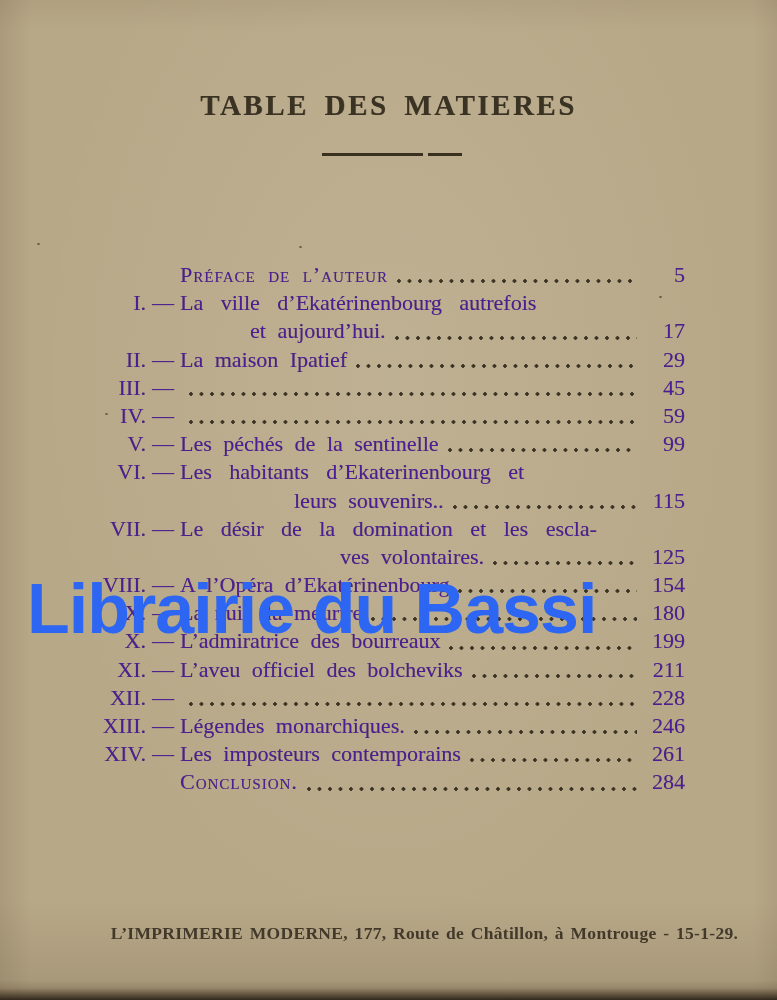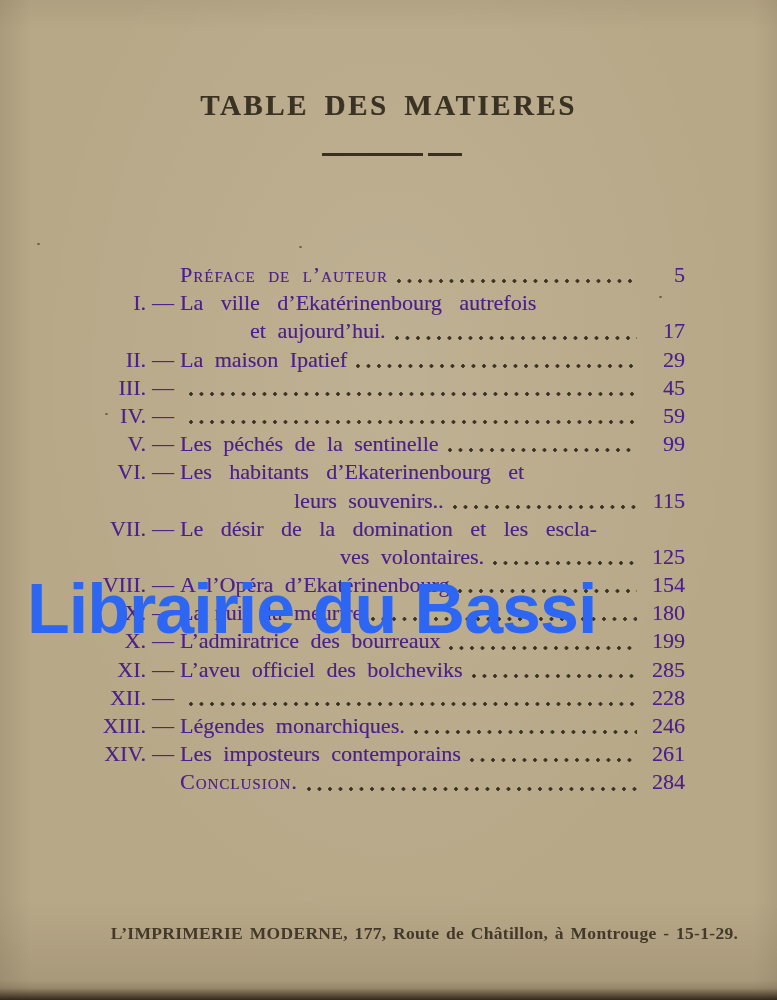--- a/index.html
+++ b/index.html
@@ -183,21 +183,21 @@
       <span class="toc-dash">—</span>
       <span class="toc-text">L’admiratrice des bourreaux</span>
       <span class="toc-leader"></span>
       <span class="toc-page">199</span>
     </div>
     <div class="toc-row">
       <span class="toc-num">XI.</span>
       <span class="toc-dash">—</span>
       <span class="toc-text">L’aveu officiel des bolcheviks</span>
       <span class="toc-leader"></span>
-      <span class="toc-page">285</span>
+      <span class="toc-page">211</span>
     </div>
     <div class="toc-row">
       <span class="toc-num">XII.</span>
       <span class="toc-dash">—</span>
       <span class="toc-leader"></span>
       <span class="toc-page">228</span>
     </div>
     <div class="toc-row">
       <span class="toc-num">XIII.</span>
       <span class="toc-dash">—</span>

